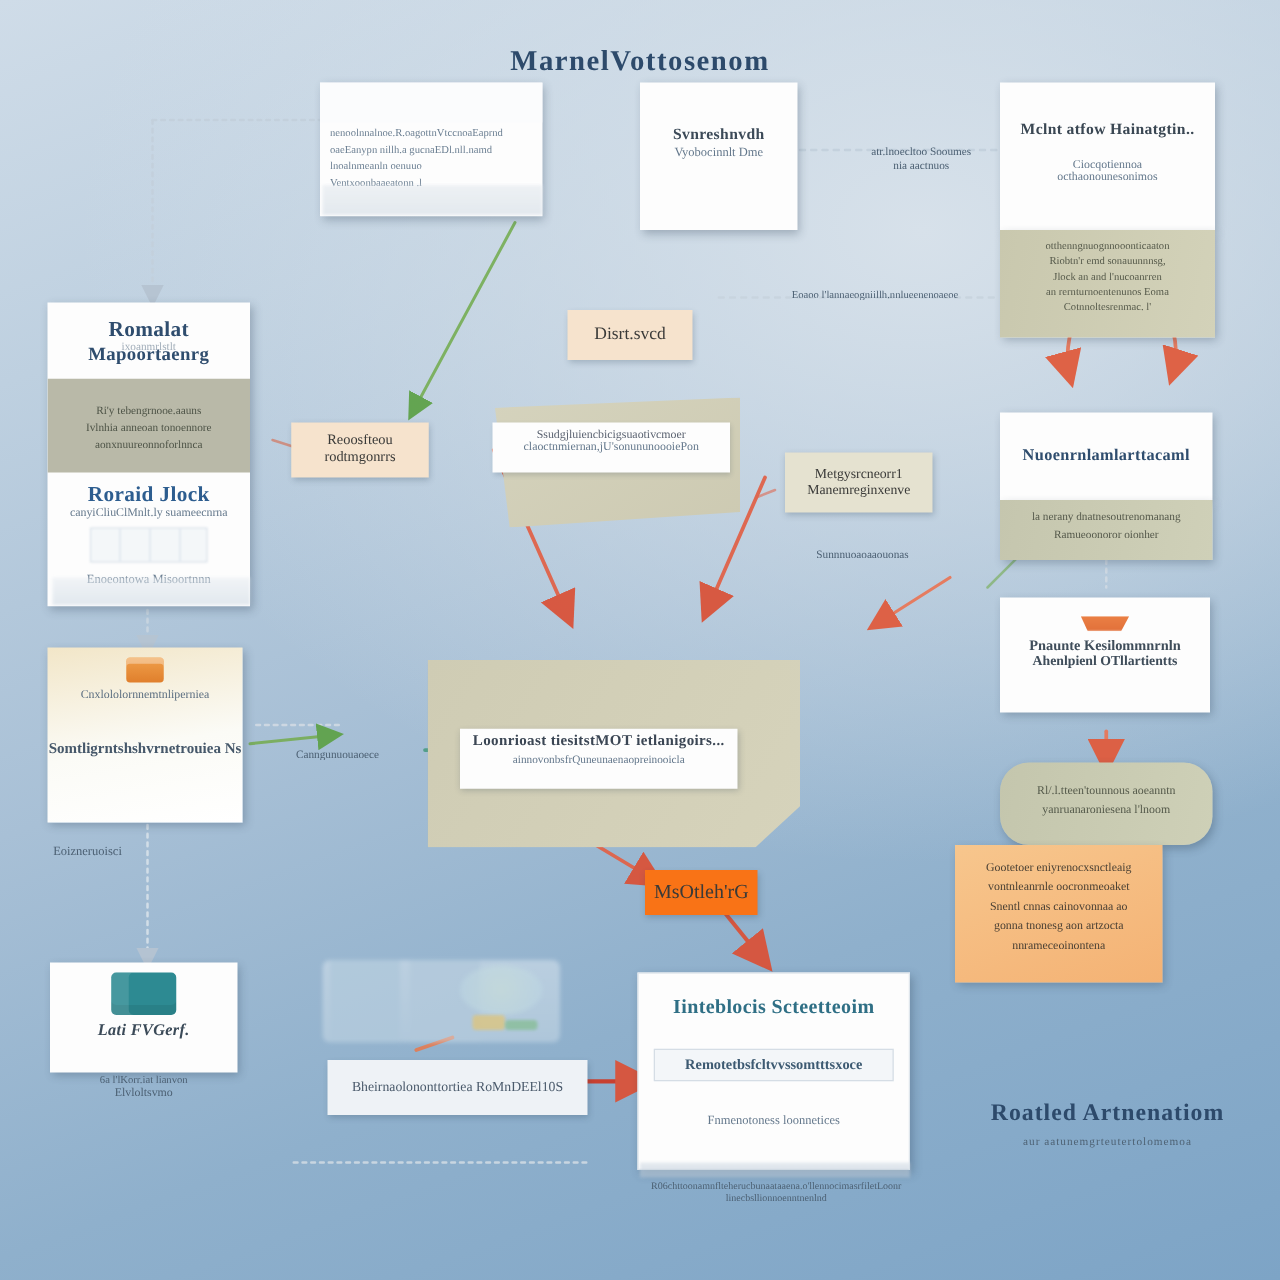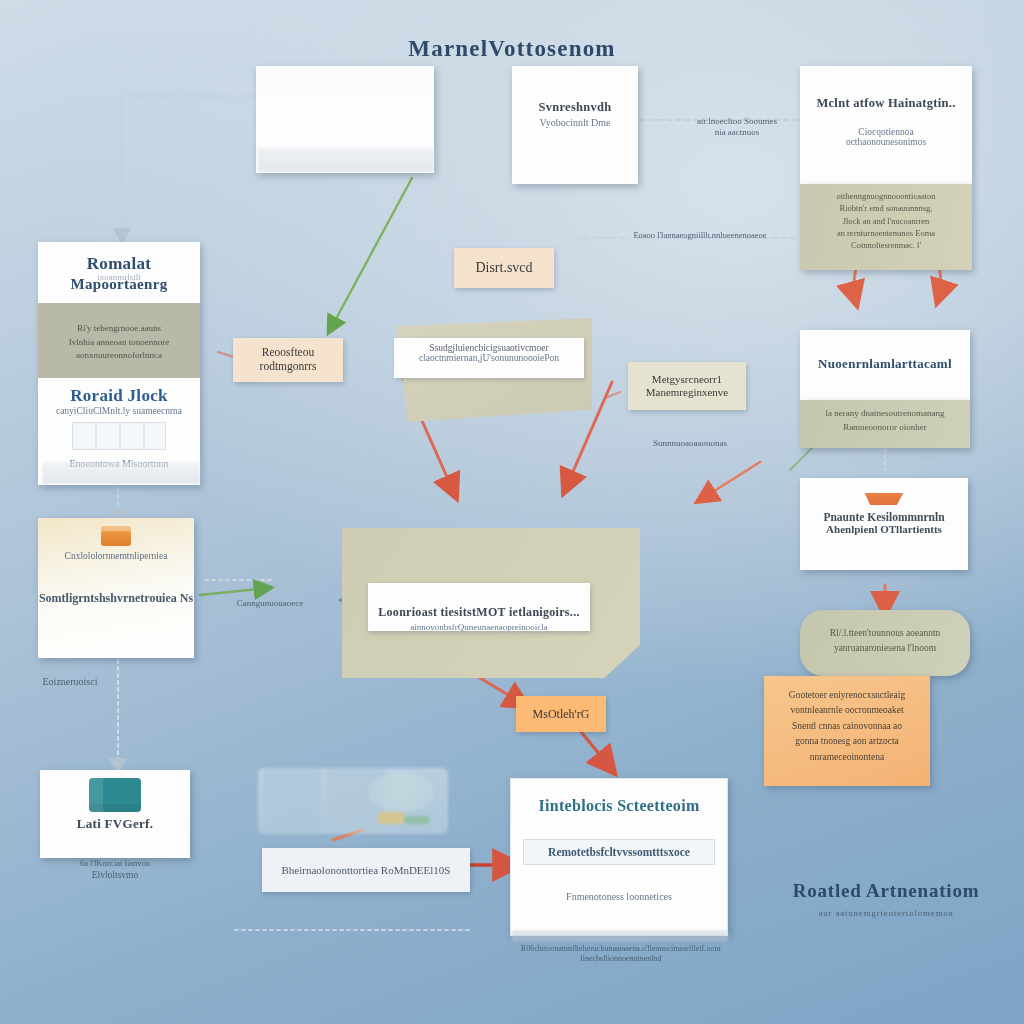--- a/index.html
+++ b/index.html
@@ -113,20 +113,26 @@
       <path d="M333,840 L362,830" stroke="#e8784a" stroke-width="3" opacity=".9"></path>
       <path d="M243,360 L218,352" stroke="#d9603f" stroke-width="2" opacity=".6"></path>
       <path d="M620,392 L605,398" stroke="#e0634a" stroke-width="2" opacity=".6"></path>
     </g>
   </svg>
 
   <div class="maintitle">MarnelVottosenom</div>
 
   <div class="node white" style="left:256px;top:66px;width:178px;height:107px;">
     <div style="height:32px;background:#fbfcfd;"></div>
+    <div style="padding:2px 8px 0 8px;font-size:8.5px;color:#6b7f92;filter:blur(.6px);line-height:1.55;">
+      <div>nenoolnnalnoe.R.oagottnVtccnoaEaprnd</div>
+      <div>oaeEanypn nillh.a  gucnaEDl.nll.namd</div>
+      <div>lnoalnmeanln  oenuuo</div>
+      <div>Ventxoonbaaeatonn .l</div>
+    </div>
   </div>
   <div class="ghost" style="left:258px;top:148px;width:176px;height:24px;background:linear-gradient(#e2e8ee,#cfd9e3);"></div>
 
   <div class="node white" style="left:512px;top:66px;width:126px;height:118px;">
     <div class="ttl" style="font-size:12.5px;margin-top:34px;color:#3c4a58;">Svnreshnvdh</div>
     <div class="sub" style="font-size:10px;margin-top:2px;">Vyobocinnlt Dme</div>
   </div>
 
   <div class="node white" style="left:800px;top:66px;width:172px;height:118px;">
     <div class="ttl" style="font-size:12.5px;margin-top:30px;color:#3a4753;">Mclnt atfow Hainatgtin..</div>
@@ -168,35 +174,35 @@
   <div class="ghost" style="left:42px;top:462px;width:158px;height:22px;background:linear-gradient(#e8edf2,#ccd8e3);"></div>
 
   <div class="node" style="left:38px;top:518px;width:156px;height:140px;background:linear-gradient(170deg,#f2e6c8 0%,#fbfbf6 55%,#ffffff 100%);">
     <div style="margin:8px auto 0 auto;width:30px;height:20px;filter:blur(.6px);
                 background:linear-gradient(#f0a04b,#e07f2c);border-radius:3px;
                 box-shadow:inset 0 5px 0 rgba(255,255,255,.35);"></div>
     <div class="sub" style="font-size:9.5px;margin-top:5px;color:#5b6e80;">Cnxlololornnemtnliperniea</div>
     <div class="sub" style="font-size:12px;margin-top:30px;color:#46586a;font-weight:bold;">Somtligrntshshvrnetrouiea Ns</div>
   </div>
 
-  <div class="node white" style="left:40px;top:770px;width:150px;height:88px;">
+  <div class="node white" style="left:40px;top:770px;width:150px;height:88px;font-style:italic;">
     <div style="margin:8px auto 0 auto;width:52px;height:34px;border-radius:4px;filter:blur(.5px);
                 background:#2d8a92;
                 box-shadow:inset 14px 0 0 rgba(255,255,255,.12), inset 0 -8px 0 rgba(0,0,0,.07);"></div>
     <div class="ttl" style="font-size:13px;margin-top:4px;color:#3b4a58;">Lati FVGerf.</div>
   </div>
   <div class="floattext" style="left:40px;top:858px;width:150px;font-size:8.5px;">6a l'lKorr.iat lianvon</div>
   <div class="floattext" style="left:40px;top:870px;width:150px;font-size:9.5px;">Elvloltsvmo</div>
 
   <div style="position:absolute;left:342px;top:528px;width:298px;height:150px;
               background:linear-gradient(120deg,#cfccb4,#d6d3bb);
               clip-path:polygon(0 0,100% 0,100% 78%,88% 100%,0 100%);
               box-shadow:3px 4px 9px rgba(40,60,80,.28);"></div>
   <div class="node white" style="left:368px;top:583px;width:222px;height:48px;box-shadow:1px 2px 5px rgba(40,60,80,.25);">
-    <div class="ttl" style="font-size:12px;margin-top:22px;color:#3b4654;">Loonrioast  tiesitstMOT ietlanigoirs...</div>
+    <div class="ttl" style="font-size:12px;margin-top:2px;color:#3b4654;">Loonrioast  tiesitstMOT ietlanigoirs...</div>
     <div class="sub" style="font-size:9px;margin-top:2px;">ainnovonbsfrQuneunaenaopreinooicla</div>
   </div>
 
   <div style="position:absolute;left:396px;top:318px;width:196px;height:104px;
               background:linear-gradient(150deg,#d5d3bd,#cdcab2);
               clip-path:polygon(0 8%,100% 0,100% 88%,6% 100%);
               box-shadow:3px 4px 8px rgba(40,60,80,.26);"></div>
   <div class="node white" style="left:394px;top:338px;width:190px;height:40px;box-shadow:1px 2px 4px rgba(40,60,80,.2);">
     <div class="sub" style="font-size:9.5px;margin-top:5px;color:#5a6270;">Ssudgjluiencbicigsuaotivcmoer</div>
     <div class="sub" style="font-size:9.5px;">claoctnmiernan,jU'sonununoooiePon</div>
@@ -248,21 +254,21 @@
       <div>nnrameceoinontena</div>
     </div>
   </div>
 
   <div class="lbl tan" style="left:454px;top:248px;width:100px;height:40px;font-size:14px;">Disrt.svcd</div>
 
   <div class="lbl tan" style="left:233px;top:338px;width:110px;height:44px;font-size:11.5px;">Reoosfteou rodtmgonrrs</div>
 
   <div class="lbl cream" style="left:628px;top:362px;width:118px;height:48px;font-size:11px;">Metgysrcneorr1 Manemreginxenve</div>
 
-  <div class="lbl orange" style="left:516px;top:696px;width:90px;height:36px;font-size:12px;background:#fdba74;">MsOtleh'rG</div>
+  <div class="lbl orange" style="left:516px;top:696px;width:90px;height:36px;font-size:16px;background:#f97316;">MsOtleh'rG</div>
 
   <div class="lbl white" style="left:262px;top:848px;width:208px;height:44px;font-size:11px;background:#eef2f6;color:#4a5a6b;">Bheirnaolononttortiea RoMnDEEl10S</div>
 
   <div class="floattext" style="left:662px;top:116px;width:150px;font-size:9px;white-space:pre-line;">atr.lnoecltoo Sooumes
 nia aactnuos</div>
 
   <div class="floattext" style="left:600px;top:230px;width:200px;font-size:8.5px;">Eoaoo  l'lannaeogniillh.nnlueenenoaeoe</div>
 
   <div class="floattext" style="left:205px;top:598px;width:130px;font-size:9px;">Canngunuouaoece</div>
 

